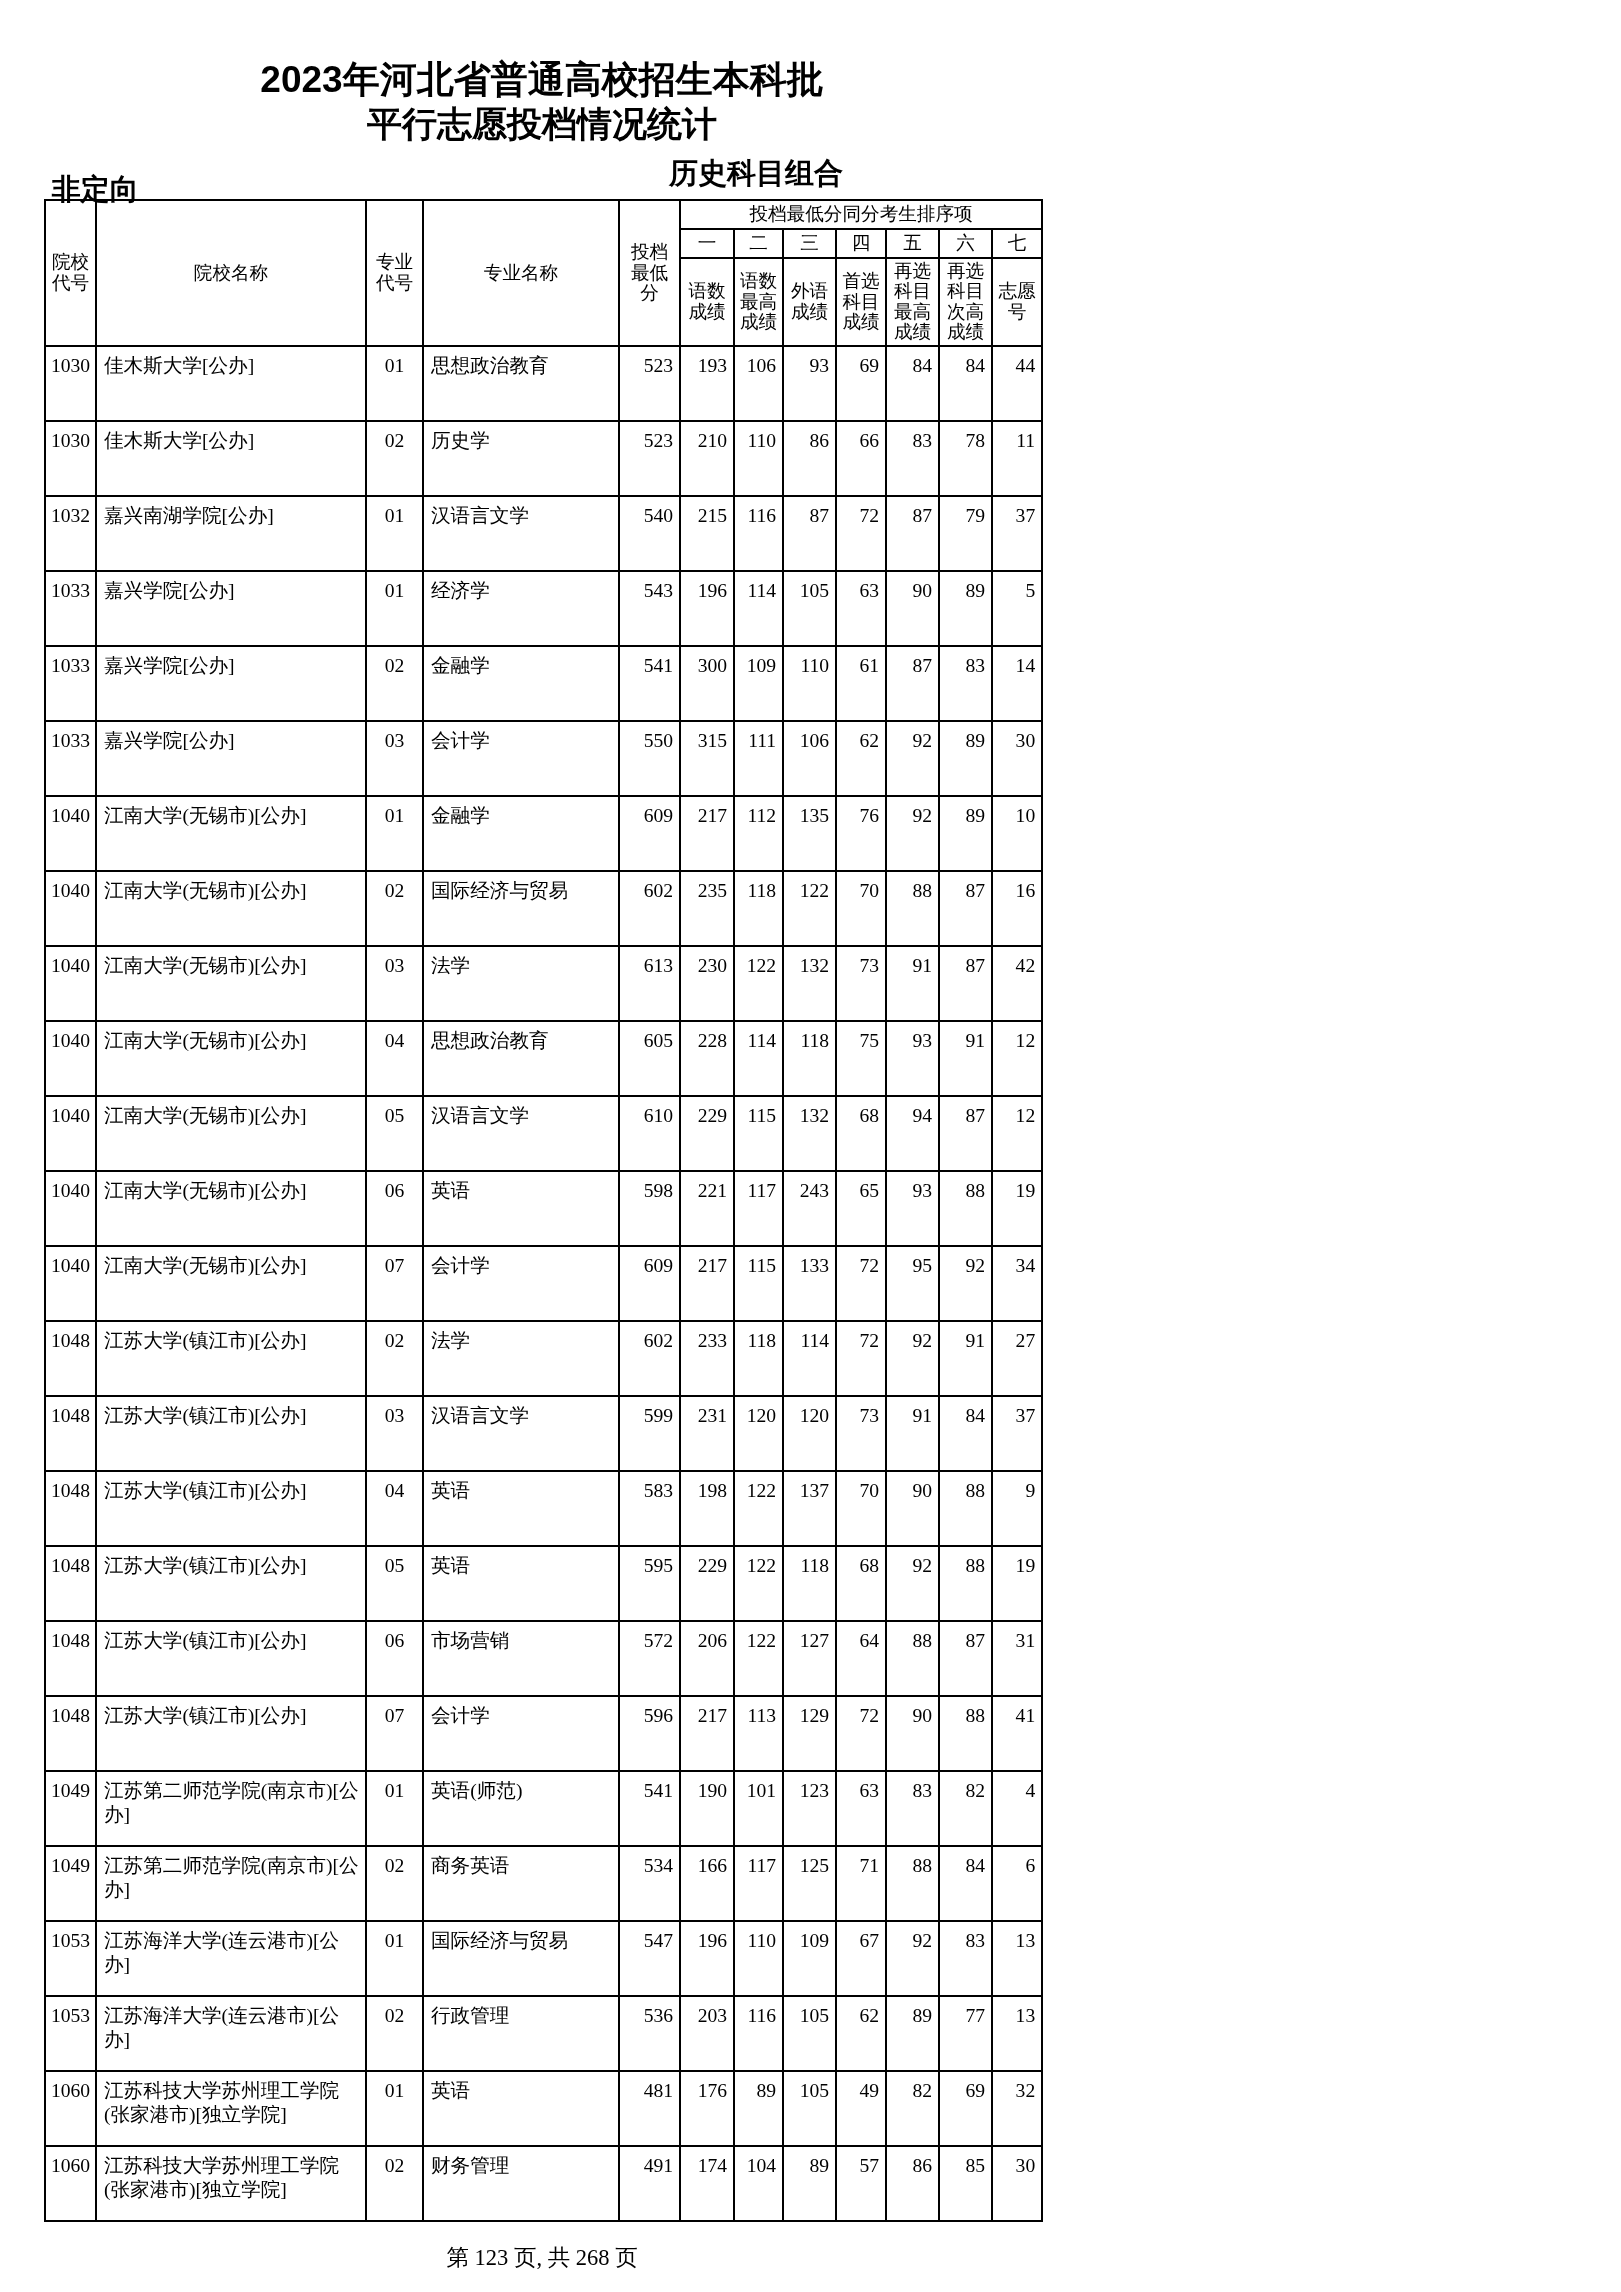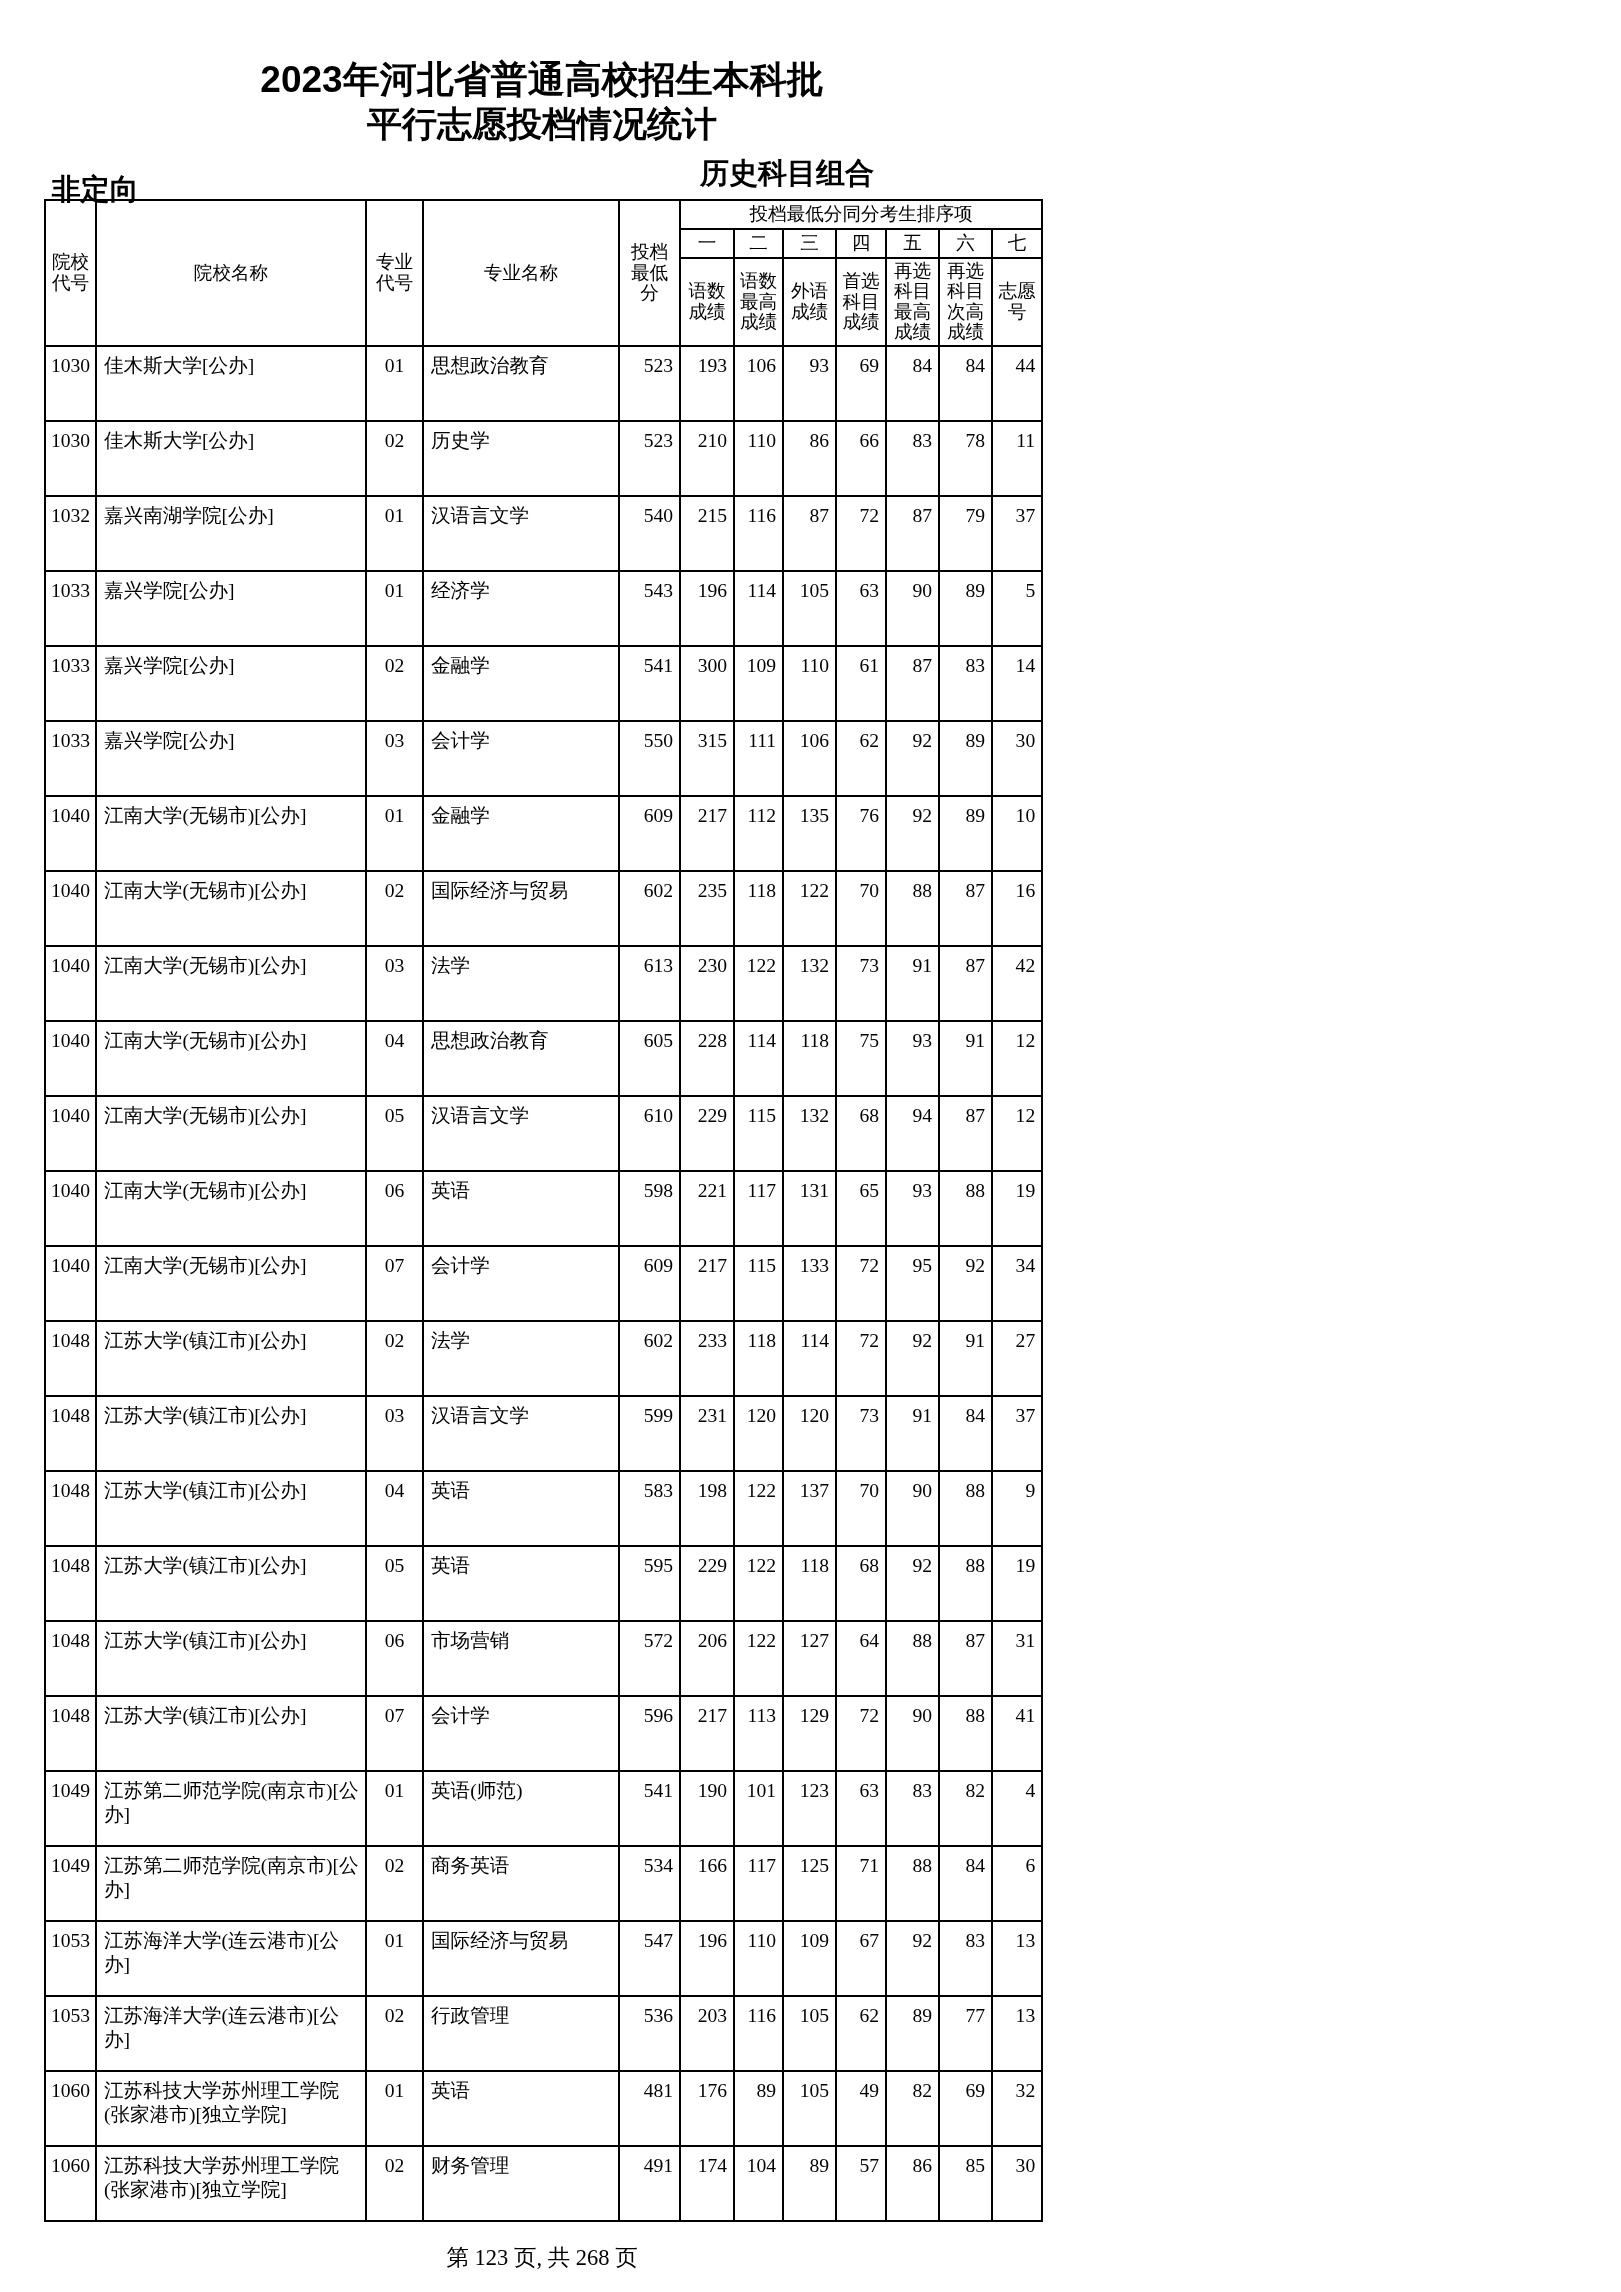--- a/index.html
+++ b/index.html
@@ -2,21 +2,21 @@
 <html><head>
 <meta charset="utf-8">
 <style>
   html,body{margin:0;padding:0;background:#ffffff;}
   .page{position:relative;width:1621px;height:2293px;background:#ffffff;color:#000;overflow:hidden;}
   .content{width:996px;margin-left:44px;}
   .title{font-family:"Liberation Sans",sans-serif;font-weight:700;font-size:37px;line-height:43px;text-align:center;padding-top:58px;}
   .subtitle{font-family:"Liberation Sans",sans-serif;font-weight:700;font-size:35px;line-height:41px;text-align:center;margin-top:2px;}
   .labels-row{position:relative;height:39px;margin-top:9.8px;font-family:"Liberation Sans",sans-serif;font-weight:700;font-size:29px;}
   .label-left{position:absolute;left:7.8px;top:16px;}
-  .label-right{position:absolute;left:656px;top:0;}
+  .label-right{position:absolute;left:625px;top:0;}
   table.admission{border-collapse:collapse;table-layout:fixed;width:996px;margin-top:5.9px;font-family:"Liberation Serif",serif;}
   table.admission th,table.admission td{border:2px solid #000;overflow:hidden;}
   table.admission th{font-weight:400;font-size:18.6px;line-height:20.6px;text-align:center;vertical-align:middle;white-space:pre-line;padding:2px 1px;}
   tr.h-top{height:29px;}
   tr.h-nums{height:29px;}
   tr.h-labels{height:81px;}
   table.admission td{font-size:19.6px;line-height:24.5px;vertical-align:top;padding-top:6.9px;word-wrap:break-word;}
   tbody tr{height:75px;}
   .c-left{text-align:left;padding-left:7px;padding-right:2px;}
   .c-right{text-align:right;padding-right:5.9px;}
@@ -253,21 +253,21 @@
             <td class="c-right">12</td>
           </tr>
           <tr>
             <td class="c-center">1040</td>
             <td class="c-left">江南大学(无锡市)[公办]</td>
             <td class="c-center">06</td>
             <td class="c-left">英语</td>
             <td class="c-right">598</td>
             <td class="c-right">221</td>
             <td class="c-right">117</td>
-            <td class="c-right">131</td>
+            <td class="c-right">243</td>
             <td class="c-right">65</td>
             <td class="c-right">93</td>
             <td class="c-right">88</td>
             <td class="c-right">19</td>
           </tr>
           <tr>
             <td class="c-center">1040</td>
             <td class="c-left">江南大学(无锡市)[公办]</td>
             <td class="c-center">07</td>
             <td class="c-left">会计学</td>

